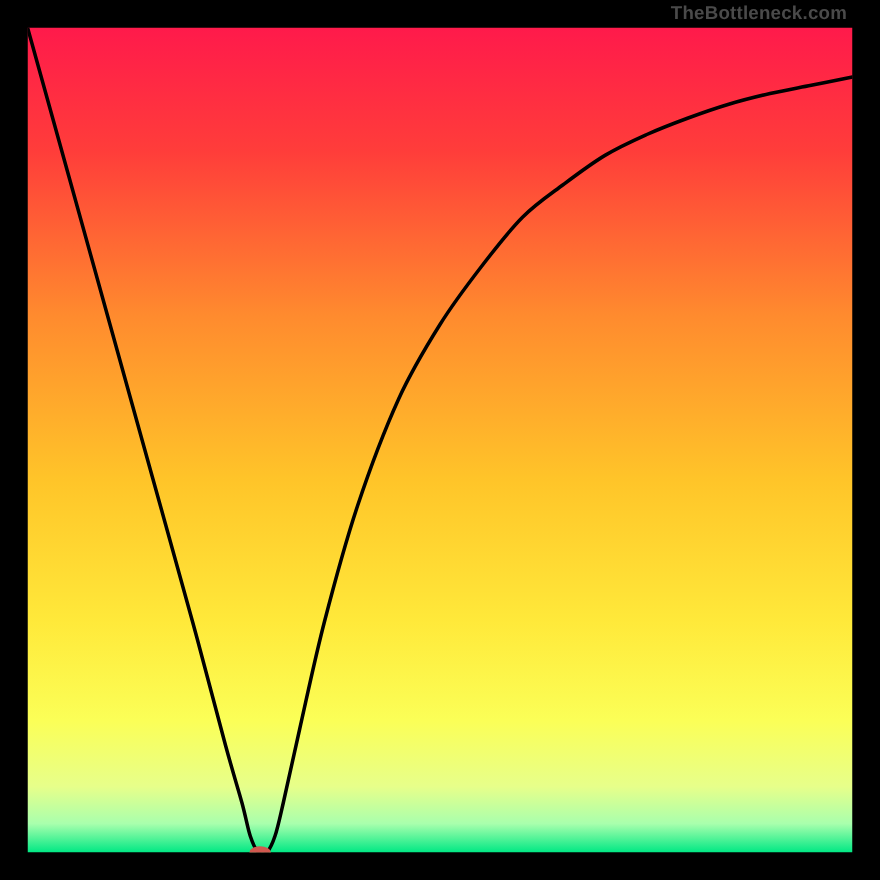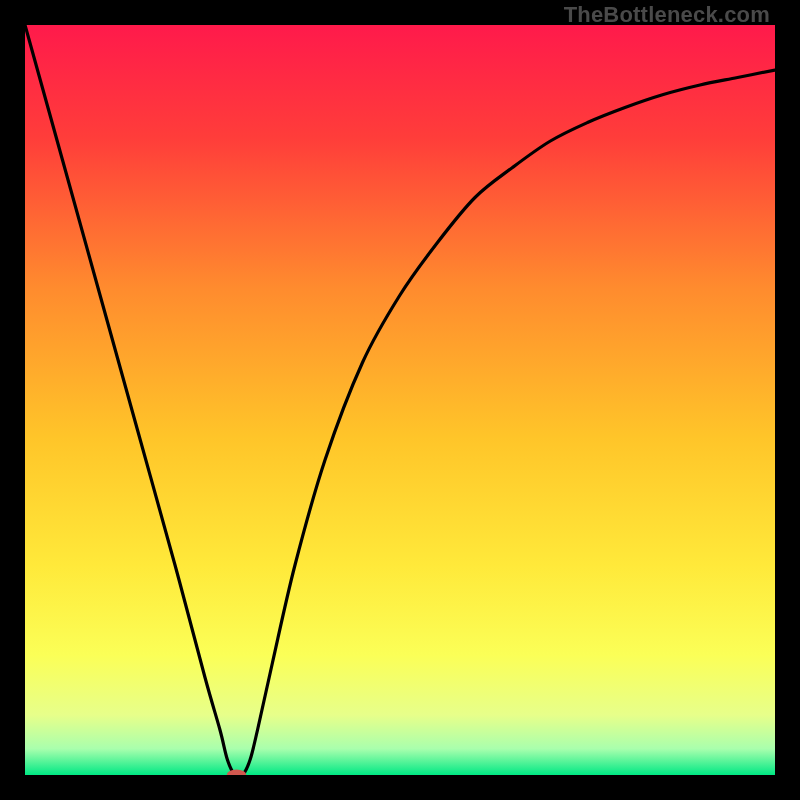--- a/index.html
+++ b/index.html
@@ -24,21 +24,21 @@
     left: 0;
     top: 0;
     width: 750px;
     height: 750px;
   }
   .watermark {
     position: absolute;
     top: 2px;
     right: 30px;
     color: #4a4a4a;
-    font-size: 22px;
+    font-size: 17px;
     font-weight: 600;
     letter-spacing: 0.2px;
   }
 </style>
 </head>
 <body>
 
 <div class="frame">
   <svg class="plot" viewBox="0 0 750 750" preserveAspectRatio="none">
     <defs>

